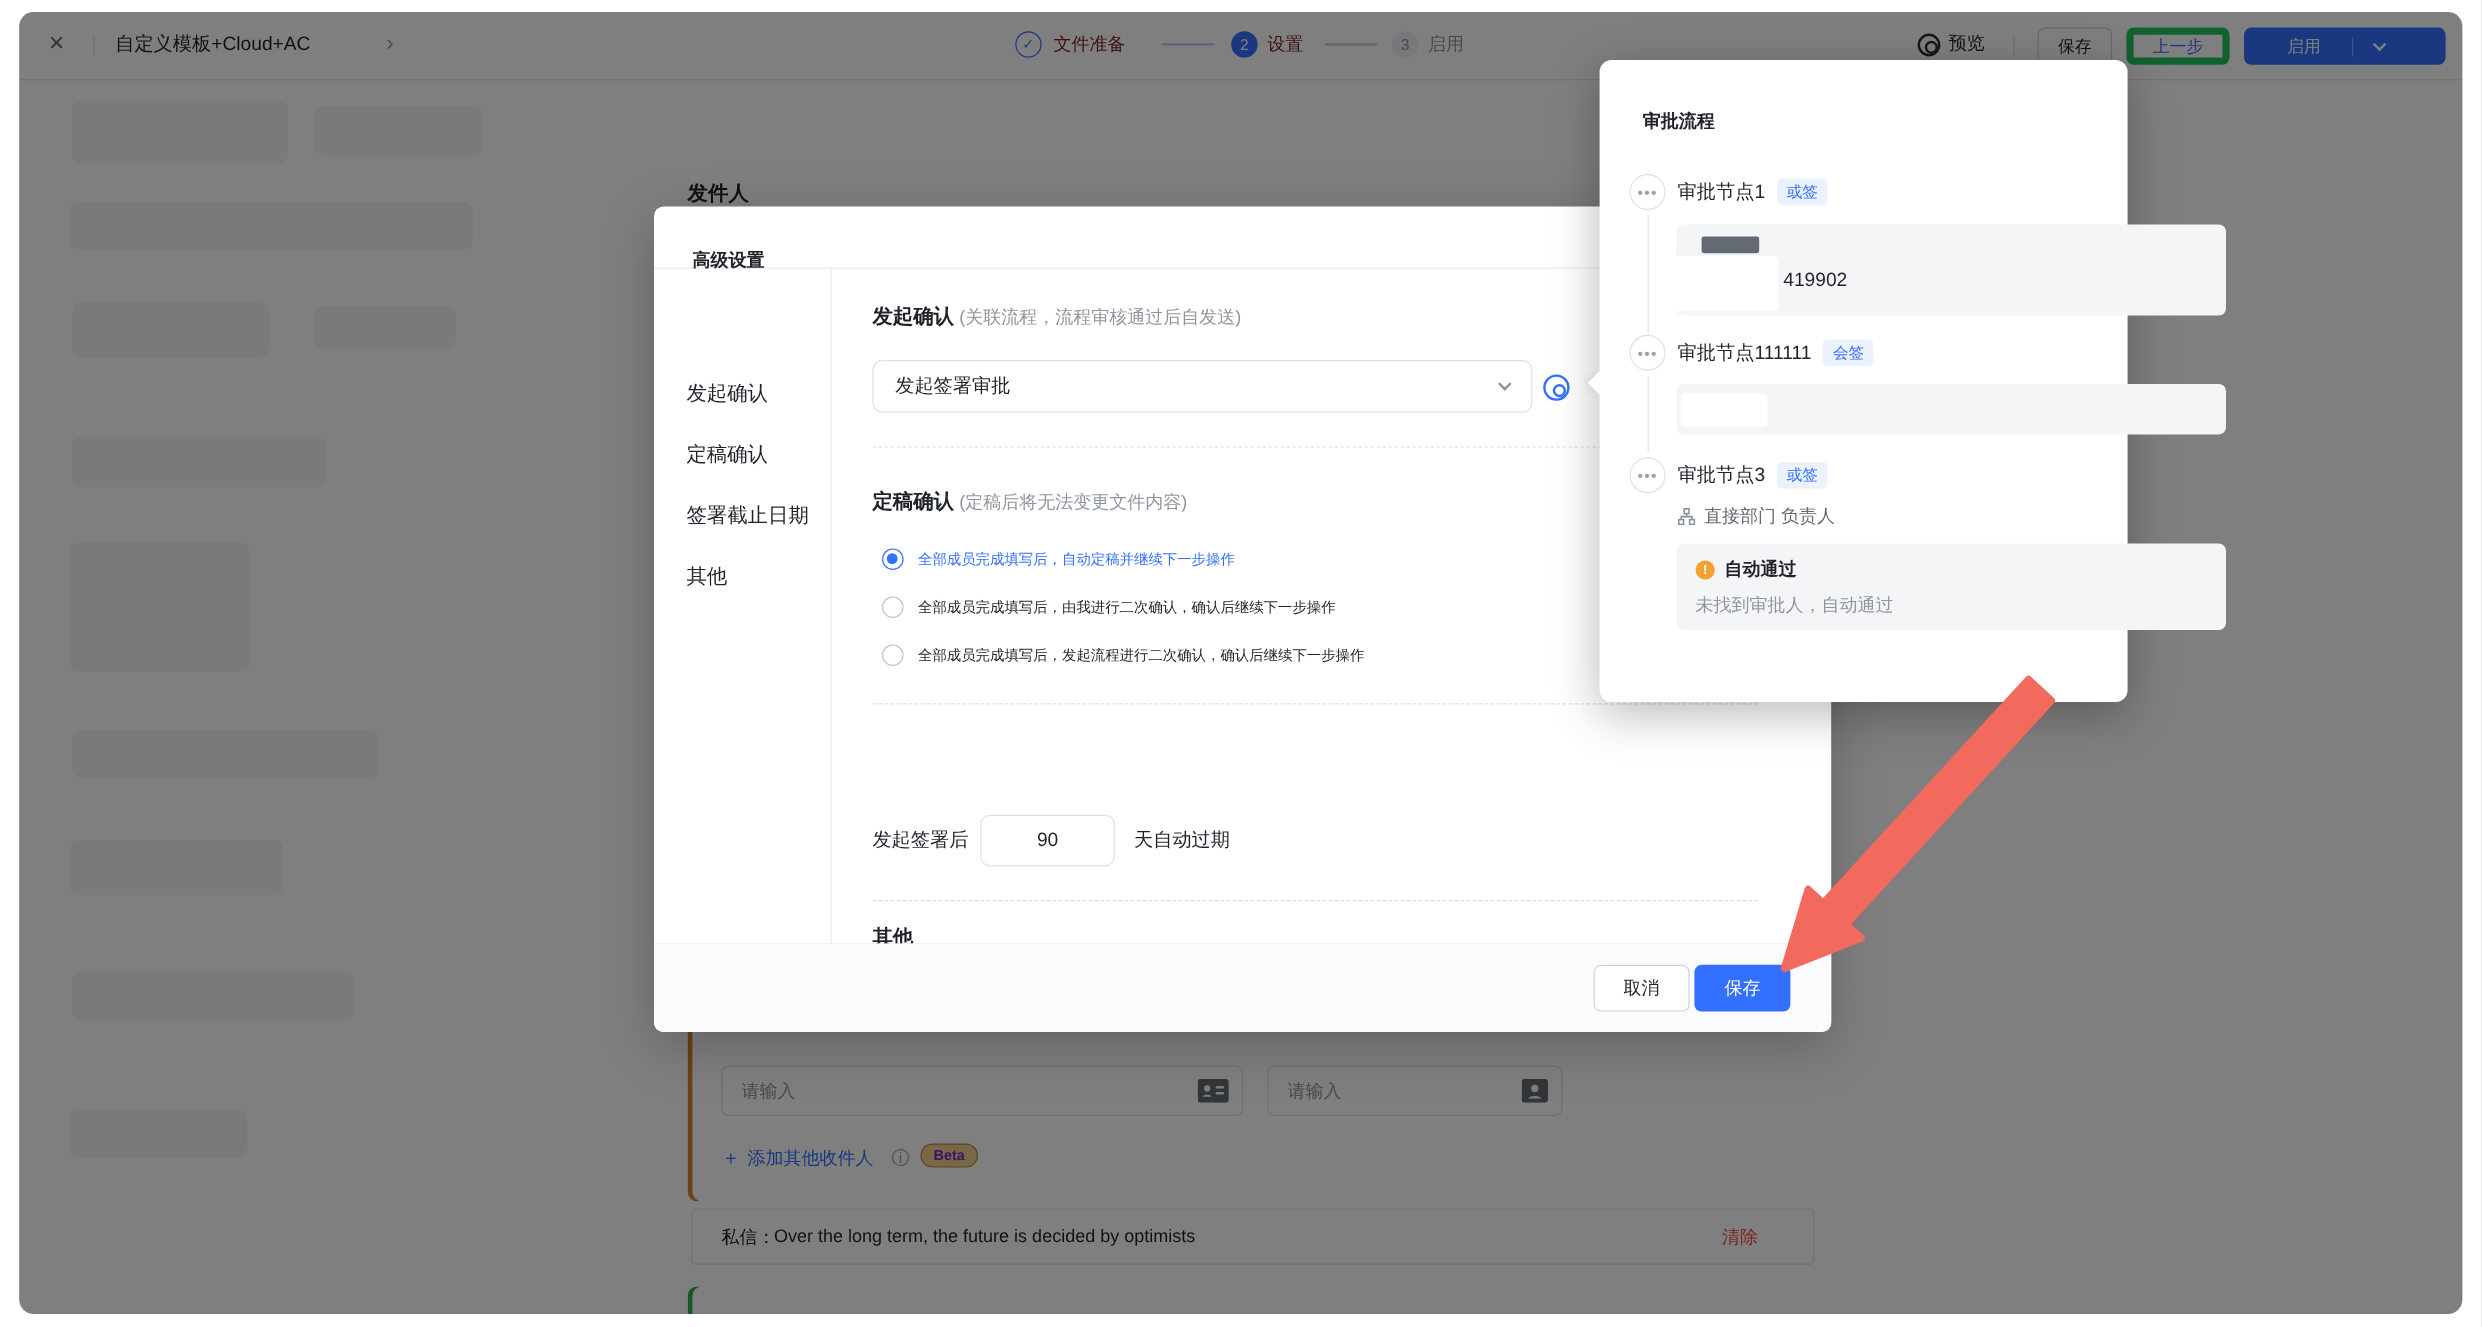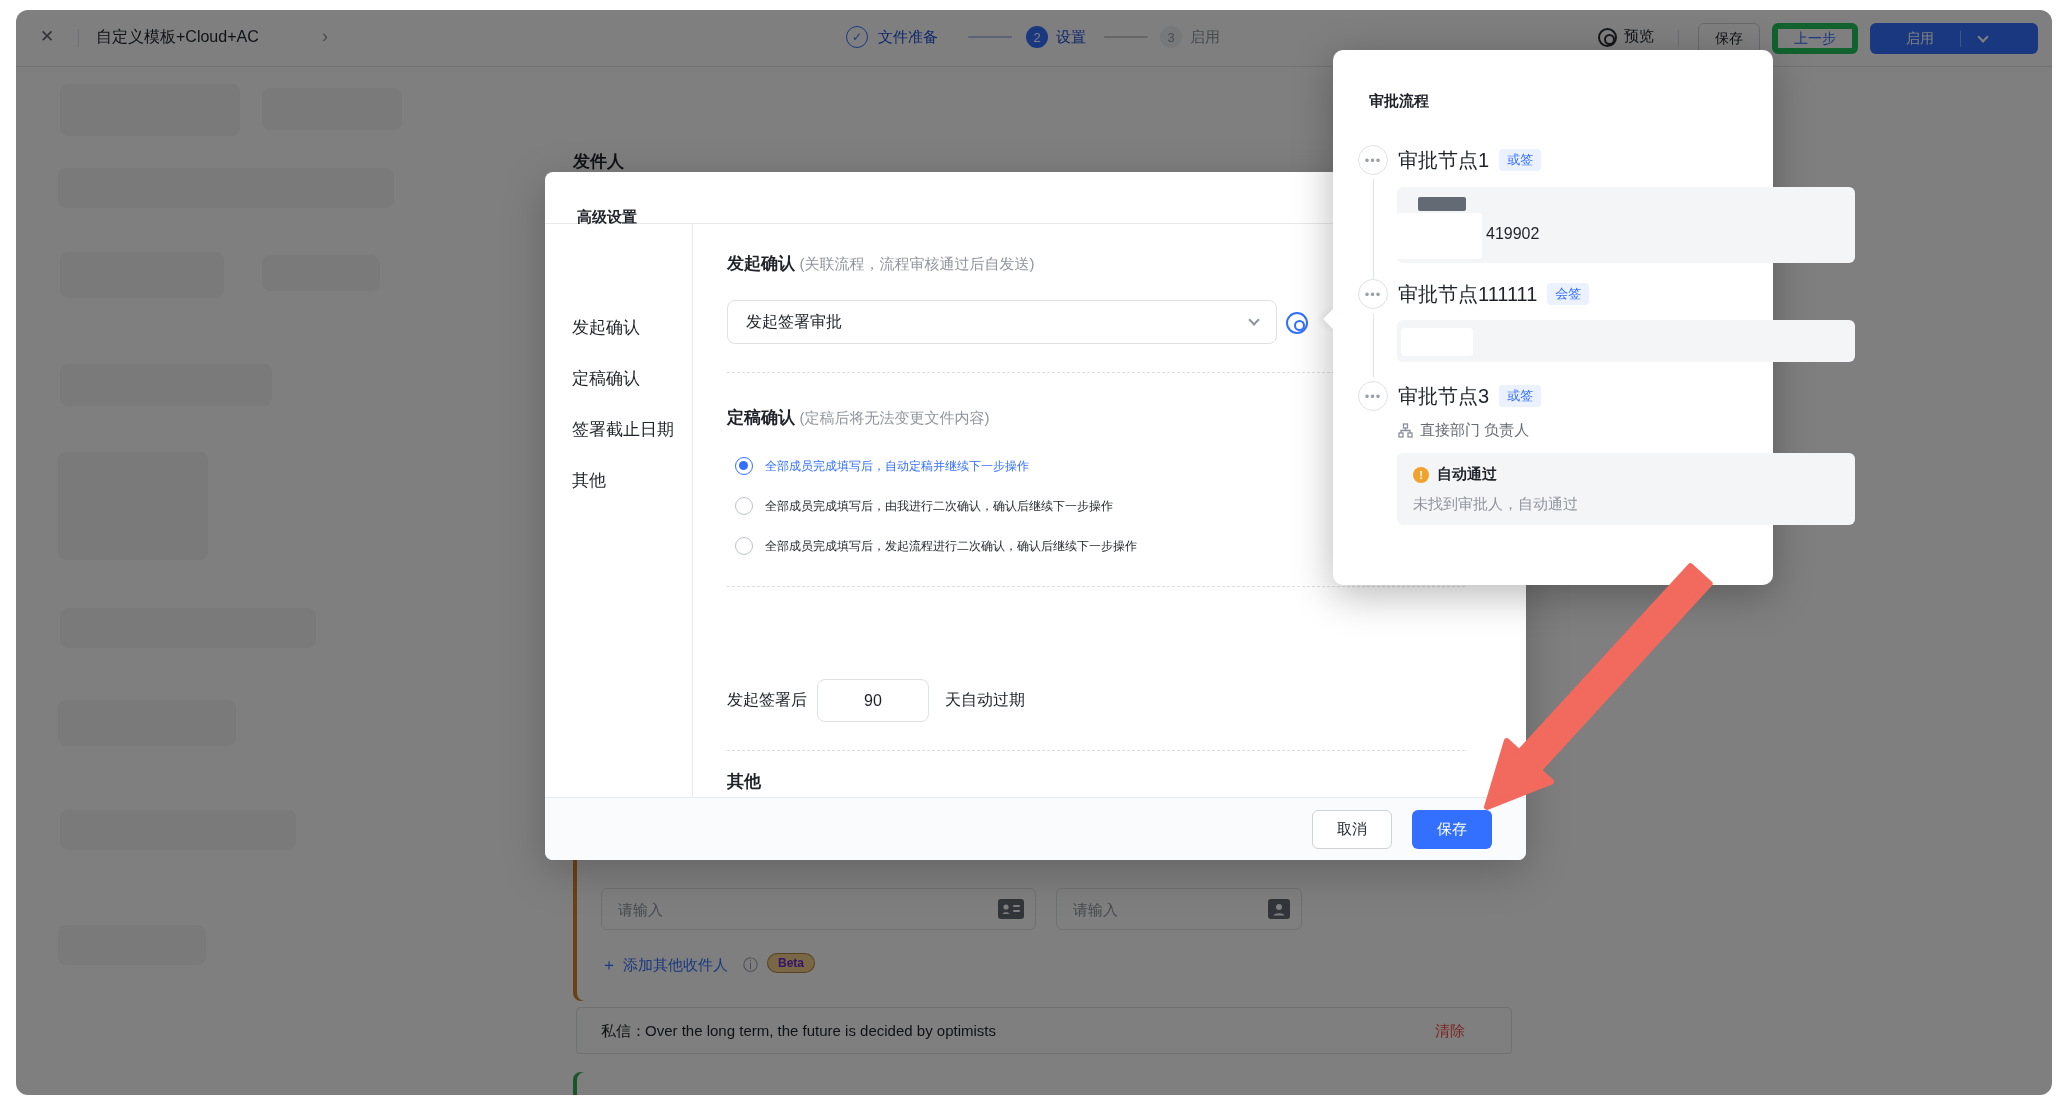--- a/index.html
+++ b/index.html
@@ -13,21 +13,21 @@
   .topbar { position:absolute; left:0; top:0; width:2036px; height:57px; background:#fff;
     border-bottom:1px solid #e2e4e7; }
   .icon-btn { color:#646a73; font-size:17px; line-height:20px; cursor:pointer; }
   .vdiv { width:1px; height:18px; background:#dfe1e4; }
   .doc-title { font-size:16px; font-weight:500; color:#1f2329; }
   .crumb { color:#8f959e; font-size:18px; line-height:18px; }
   .step-circle { width:22px; height:22px; border-radius:50%; display:flex; align-items:center; justify-content:center; font-size:13px; }
   .step-done { border:1.5px solid #3370ff; color:#3370ff; font-size:12px; }
   .step-active { background:#3370ff; color:#fff; }
   .step-pending { background:#eff0f2; color:#8f959e; }
-  .step-label { font-size:15px; color:#1d4ed8; }
+  .step-label { font-size:15px; color:#7f1d1d; }
   .step-label.dim { color:#8f959e; }
   .step-line { height:2px; width:44px; border-radius:1px; }
   .btn { display:flex; align-items:center; justify-content:center; border-radius:6px;
     font-size:14px; cursor:pointer; }
   .btn-plain { border:1px solid #d0d3d6; background:#fff; color:#1f2329; }
   .btn-outline-blue { border:6px solid #22c55e; background:#fff; color:#3370ff; }
   .btn-primary { background:#3370ff; color:#fff; border:none; }
   .eye { position:relative; display:inline-block; width:19px; height:19px;
     border:2px solid currentColor; border-radius:50%; }
   .eye::after { content:""; position:absolute; left:50%; top:50%; width:7px; height:7px;
@@ -63,35 +63,35 @@
   .select { position:absolute; display:flex; align-items:center; justify-content:space-between;
     border:1px solid #dfe1e4; border-radius:8px; padding:0 18px; font-size:16px; color:#1f2329; cursor:pointer; background:#fff; }
   .radio { width:18px; height:18px; border-radius:50%; border:1.5px solid #bfc3c9; background:#fff; flex:none; }
   .radio.sel { border-color:#3370ff; }
   .radio.sel::after { content:""; display:block; width:9px; height:9px; border-radius:50%;
     background:#3370ff; margin:3px; }
   .radio-row { position:absolute; left:190px; display:flex; align-items:center; gap:12px;
     font-size:12px; color:#1f2329; cursor:pointer; }
   .num-input { position:absolute; border:1px solid #dfe1e4; border-radius:8px; display:flex;
     align-items:center; justify-content:center; font-size:16px; background:#fff; }
-  .modal-footer { position:absolute; left:0; bottom:0; width:981px; height:63px;
+  .modal-footer { position:absolute; left:0; bottom:0; width:981px; height:74px;
     background:#fafbfc; border-top:1px solid #e8e9eb; border-radius:0 0 8px 8px;
-    display:flex; align-items:center; justify-content:flex-end; gap:20px; padding-right:34px; }
+    display:flex; align-items:center; justify-content:flex-end; gap:4px; padding-right:34px; }
   .modal-footer .btn { width:80px; height:39px; font-size:15px; }
   
   .popover { position:absolute; left:1333px; top:50px; width:440px; height:535px; background:#fff;
     border-radius:10px; box-shadow:0 10px 40px rgba(0,0,0,.28); z-index:30; }
   .notch { position:absolute; left:-7px; top:262px; width:14px; height:14px; background:#fff;
     transform:rotate(45deg); box-shadow:-3px 3px 6px rgba(0,0,0,.06); }
   .pop-title { position:absolute; left:36px; top:42px; font-size:15px; font-weight:700; }
   .node-row { position:absolute; left:25px; display:flex; align-items:center; gap:10px; }
   .node-icon { width:30px; height:30px; border-radius:50%; border:1px solid #dfe1e4;
     color:#9aa0a8; display:flex; align-items:center; justify-content:center;
     font-size:13px; letter-spacing:1px; flex:none; }
-  .node-label { font-size:20px; font-weight:500; color:#1f2329; }
+  .node-label { font-size:16px; font-weight:500; color:#1f2329; }
   .node-badge { background:#ecf1fe; color:#3370ff; font-size:13px; border-radius:4px;
     padding:2px 8px; }
   .connector { position:absolute; left:40px; width:1px; background:#e3e4e6; }
   .gray-card { position:absolute; left:64px; width:458px; background:#f4f5f7; border-radius:6px; }
   .redact { position:absolute; background:#fff; border-radius:4px; }
   .warn { width:16px; height:16px; border-radius:50%; background:#f0a12e; color:#fff;
     font-size:11px; font-weight:700; display:flex; align-items:center; justify-content:center; flex:none; }
   .arrow-svg { position:absolute; left:1450px; top:545px; z-index:40; }
 </style>
 </head>

